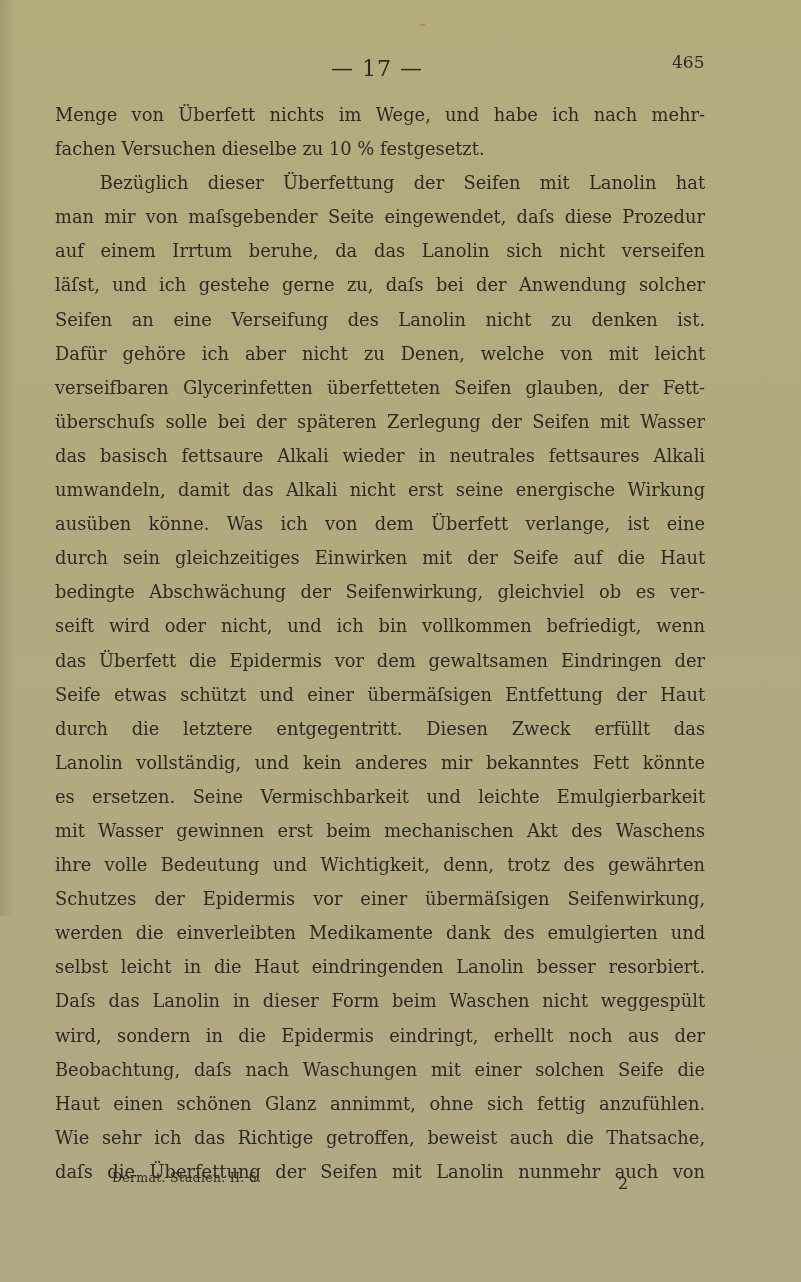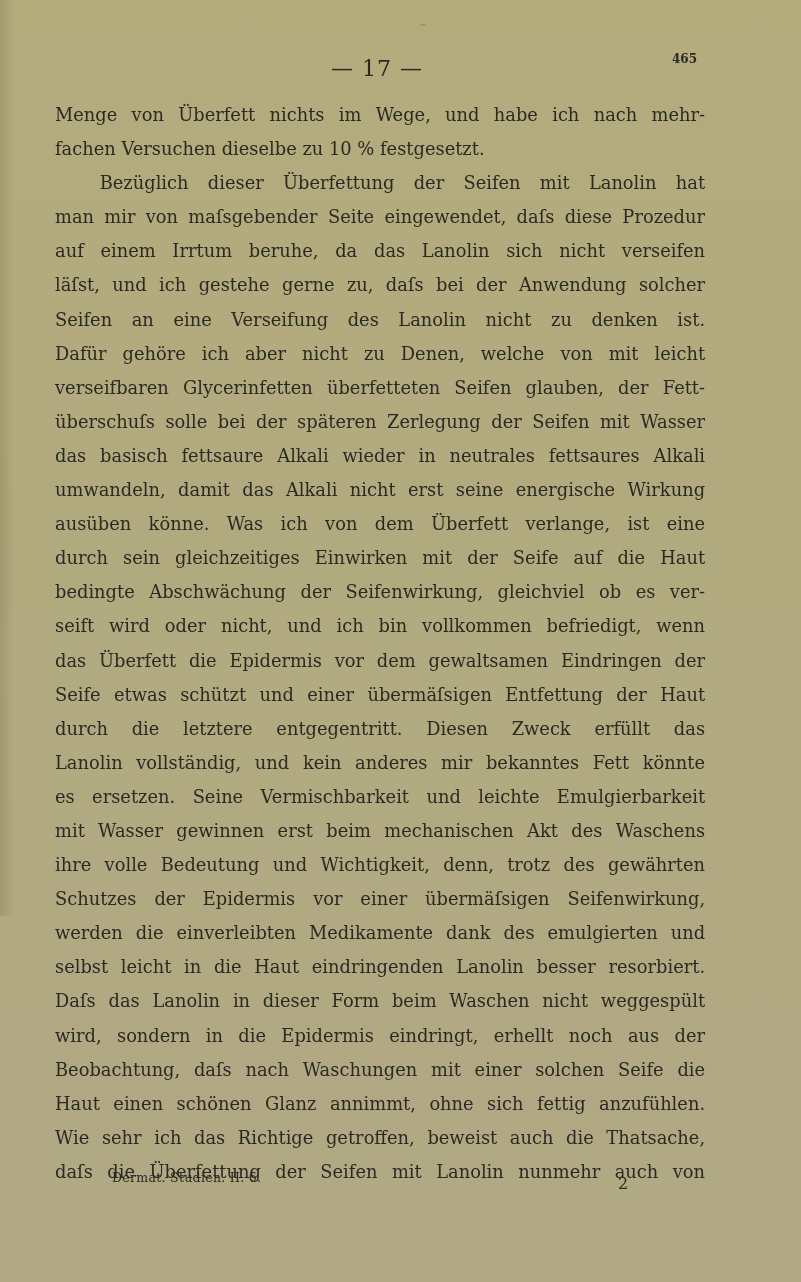--- a/index.html
+++ b/index.html
@@ -39,22 +39,22 @@
       top: 0;
       width: 130px;
       text-align: center;
       font-size: 22px;
       letter-spacing: 1px;
     }
     .page-number-right {
       position: absolute;
       left: 672px;
       top: -4px;
-      font-size: 12px;
-      font-weight: bold;
+      font-size: 17px;
+      font-weight: normal;
     }
     .body-text {
       position: absolute;
       left: 55px;
       top: 98px;
       width: 650px;
     }
     .line {
       display: block;
       height: 34.1px;

